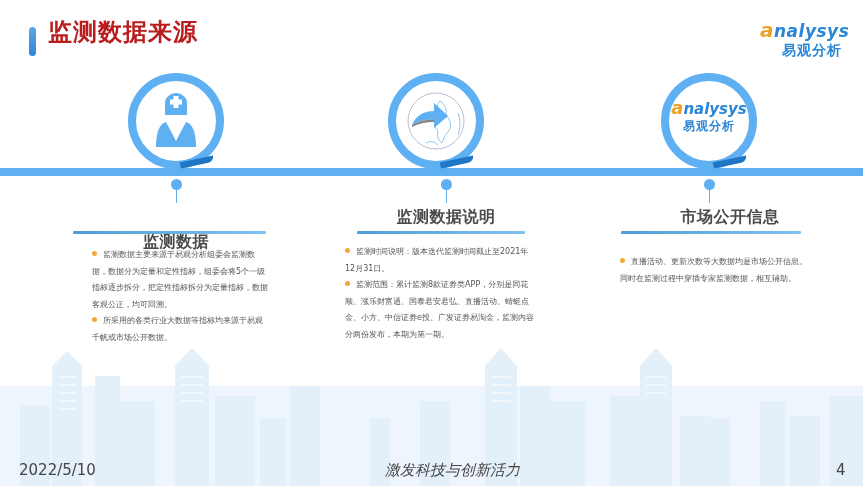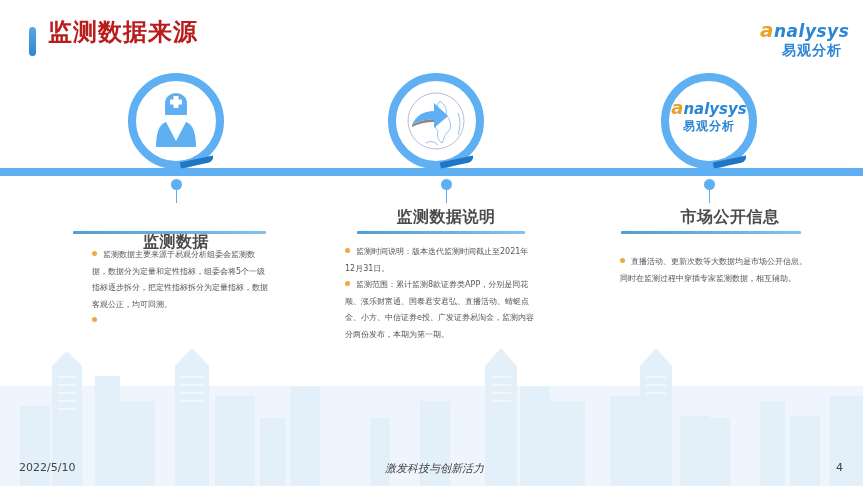--- a/index.html
+++ b/index.html
@@ -31,21 +31,21 @@
   .pin { position:absolute; width:11px; height:11px; border-radius:50%; background:#5eb0f2; top:179px; }
   .pin-stem { position:absolute; width:1px; height:14px; background:#5eb0f2; top:189px; }
 
   .section-title { position:absolute; top:207px; font-size:16px; font-weight:bold; color:#4a4a4a; text-align:center; letter-spacing:0.5px; }
   .underline { position:absolute; top:231px; height:3px; background:linear-gradient(90deg,#4e9ed8,#7fc2ef); border-radius:1px; }
 
   .body-text { position:absolute; font-size:8px; line-height:16.5px; color:#555; }
   .body-text p { position:relative; padding-left:0; }
   .bullet { display:inline-block; width:5px; height:5px; border-radius:50%; background:#efaa3c; margin-right:6px; vertical-align:middle; position:relative; top:-1px; }
 
-  .footer { position:absolute; top:461px; font-size:11px; color:#444; }
+  .footer { position:absolute; top:461px; font-size:15px; color:#444; }
 </style>
 </head>
 <body>
 
 <div class="slide">
 
   <svg class="skyline" viewBox="0 0 863 160" preserveAspectRatio="none">
     <g fill="#eef5fc">
       <rect x="0" y="60" width="863" height="100"></rect>
     </g>
@@ -140,21 +140,21 @@
   <div class="pin-stem" style="left:176px;"></div>
   <div class="pin" style="left:441px;"></div>
   <div class="pin-stem" style="left:446px;"></div>
   <div class="pin" style="left:704px;"></div>
   <div class="pin-stem" style="left:709px;"></div>
 
   <div class="section-title" style="left:76px;width:200px;margin-top:25px;">监测数据</div>
   <div class="underline" style="left:73px;width:193px;"></div>
   <div class="body-text" style="left:92px;top:247px;width:176px;">
     <p><span class="bullet"></span><span>监测数据主要来源于易观分析组委会监测数据，数据分为定量和定性指标，组委会将5个一级指标逐步拆分，把定性指标拆分为定量指标，数据客观公正，均可回溯。</span></p>
-    <p><span class="bullet"></span></p>
+    <p><span class="bullet"></span><span>所采用的各类行业大数据等指标均来源于易观千帆或市场公开数据。</span></p>
   </div>
 
   <div class="section-title" style="left:346px;width:200px;">监测数据说明</div>
   <div class="underline" style="left:357px;width:168px;"></div>
   <div class="body-text" style="left:345px;top:244px;width:190px;">
     <p><span class="bullet"></span><span>监测时间说明：版本迭代监测时间截止至2021年12月31日。</span></p>
     <p><span class="bullet"></span><span>监测范围：累计监测8款证券类APP，分别是同花顺、涨乐财富通、国泰君安君弘、直播活动、蜻蜓点金、小方、中信证券e投、广发证券易淘金，监测内容分两份发布，本期为第一期。</span></p>
   </div>
 
   <div class="section-title" style="left:630px;width:200px;">市场公开信息</div>

